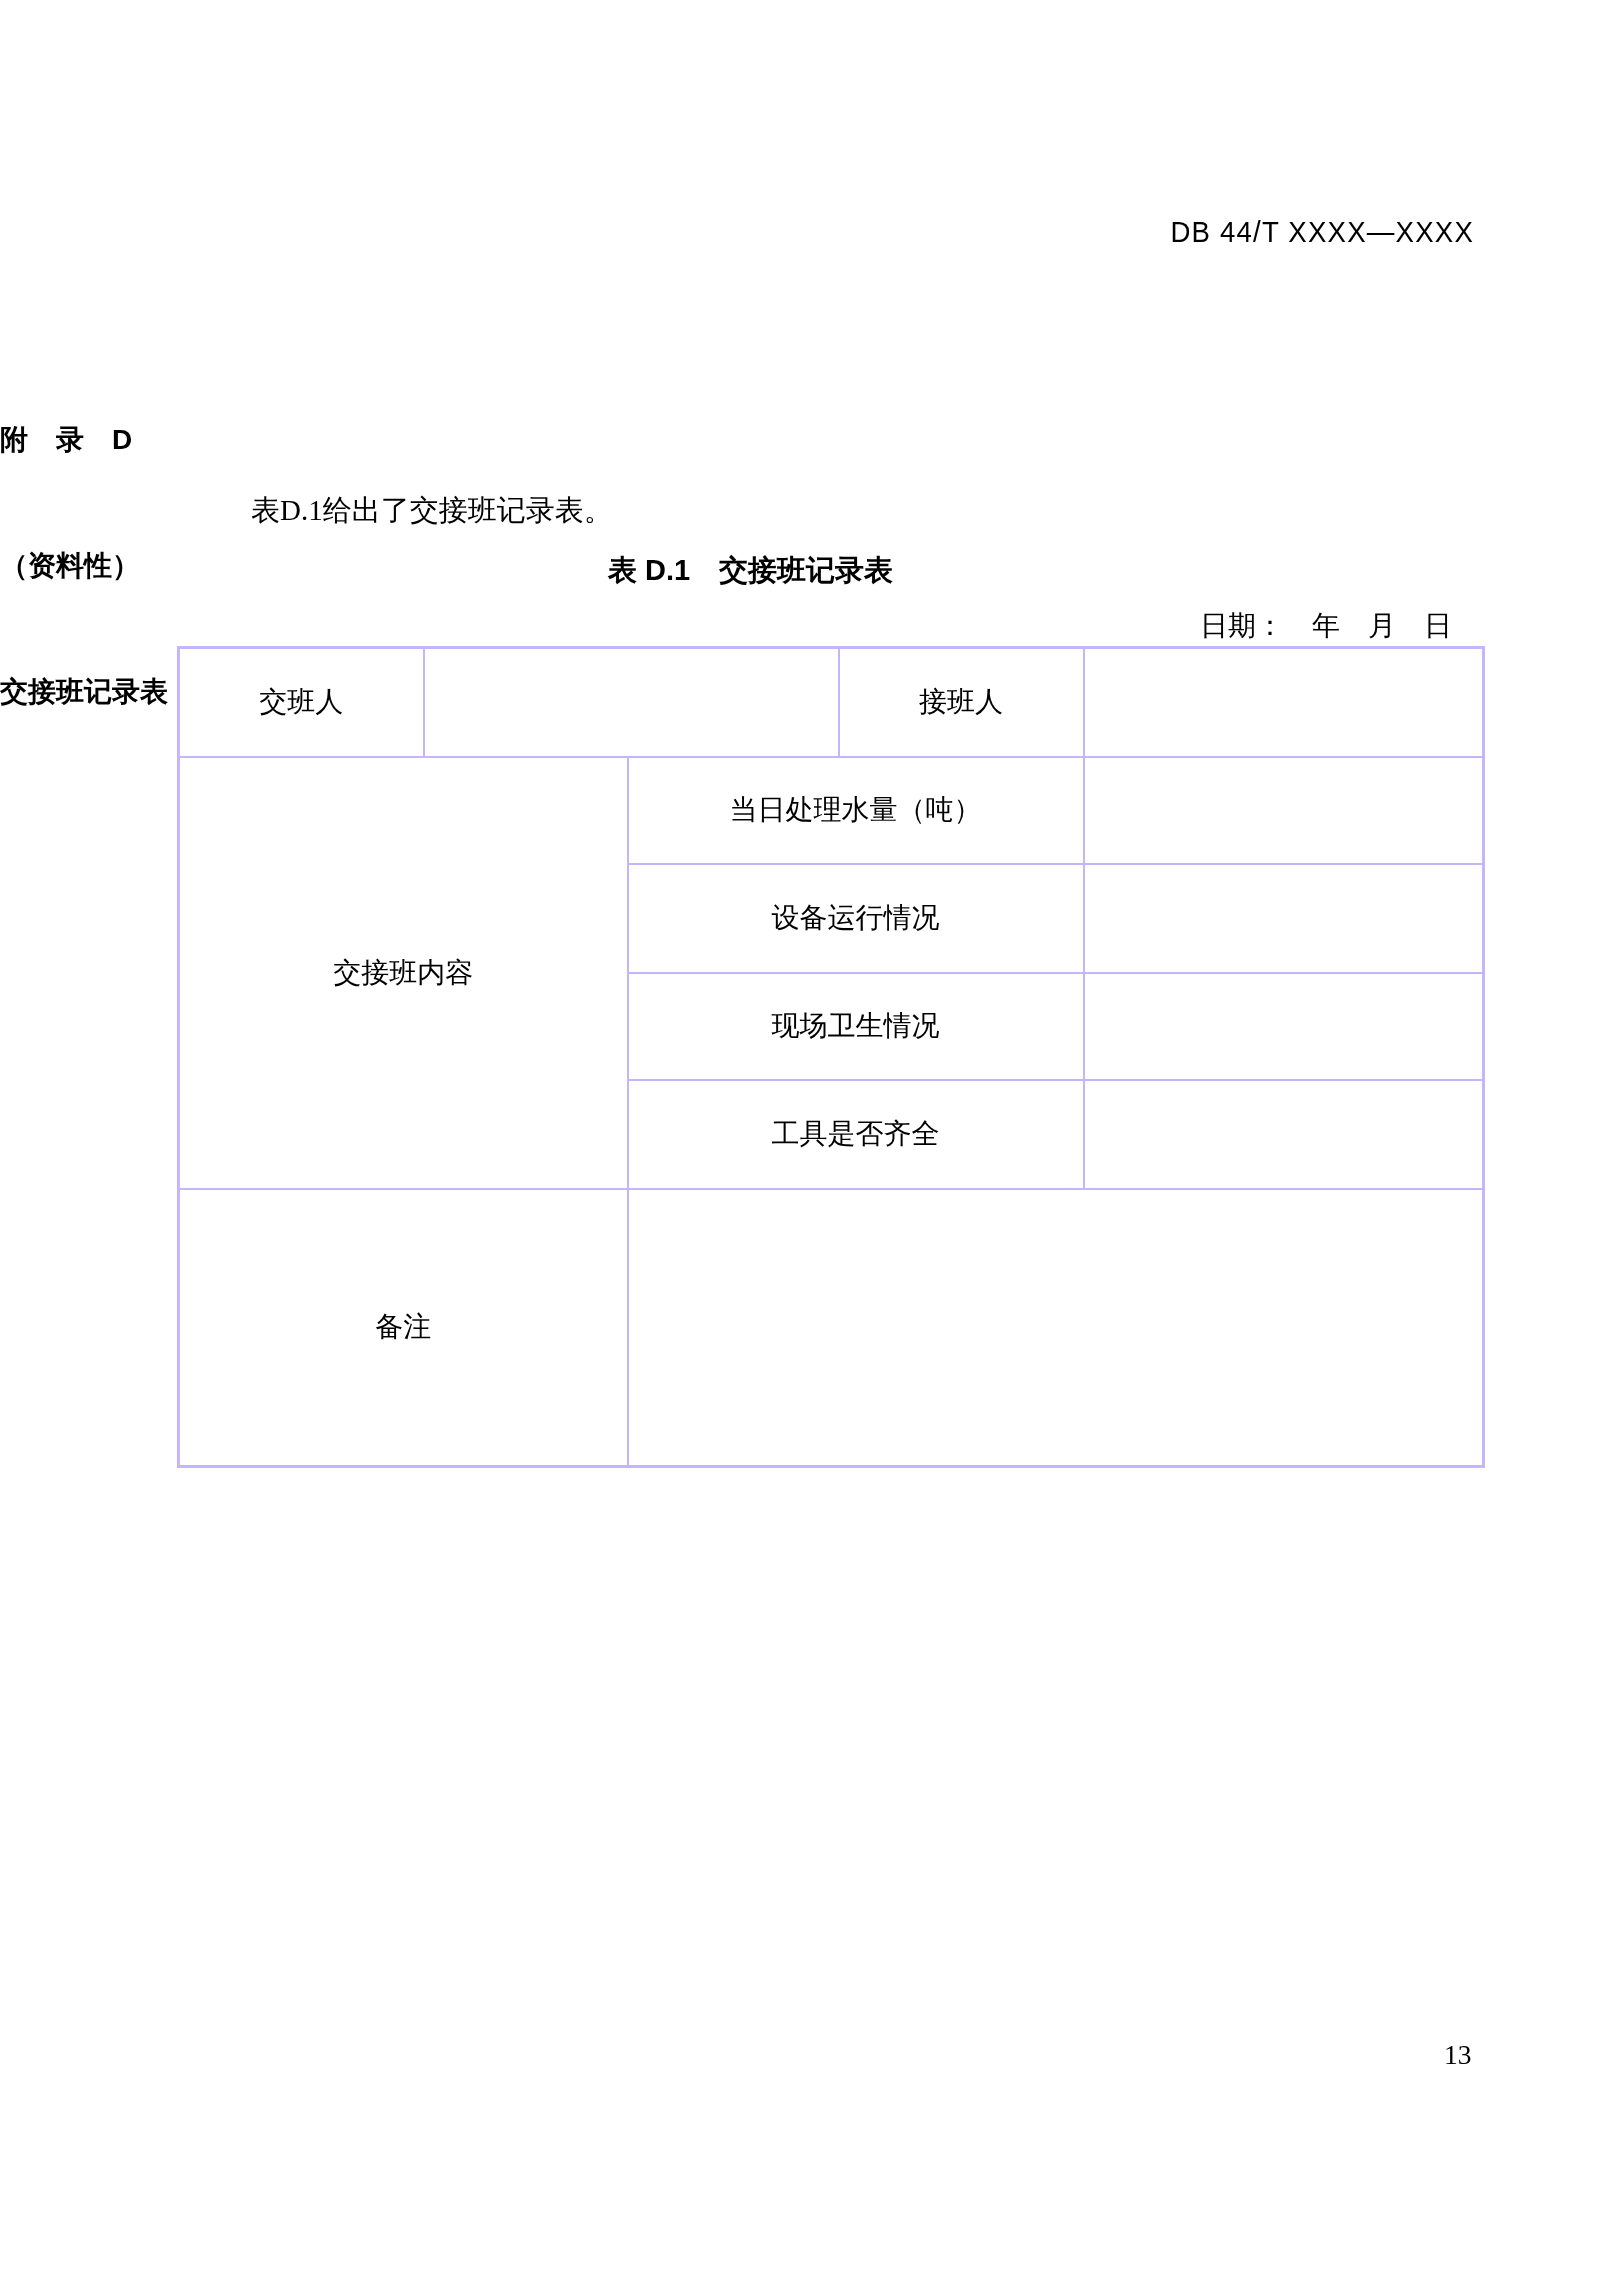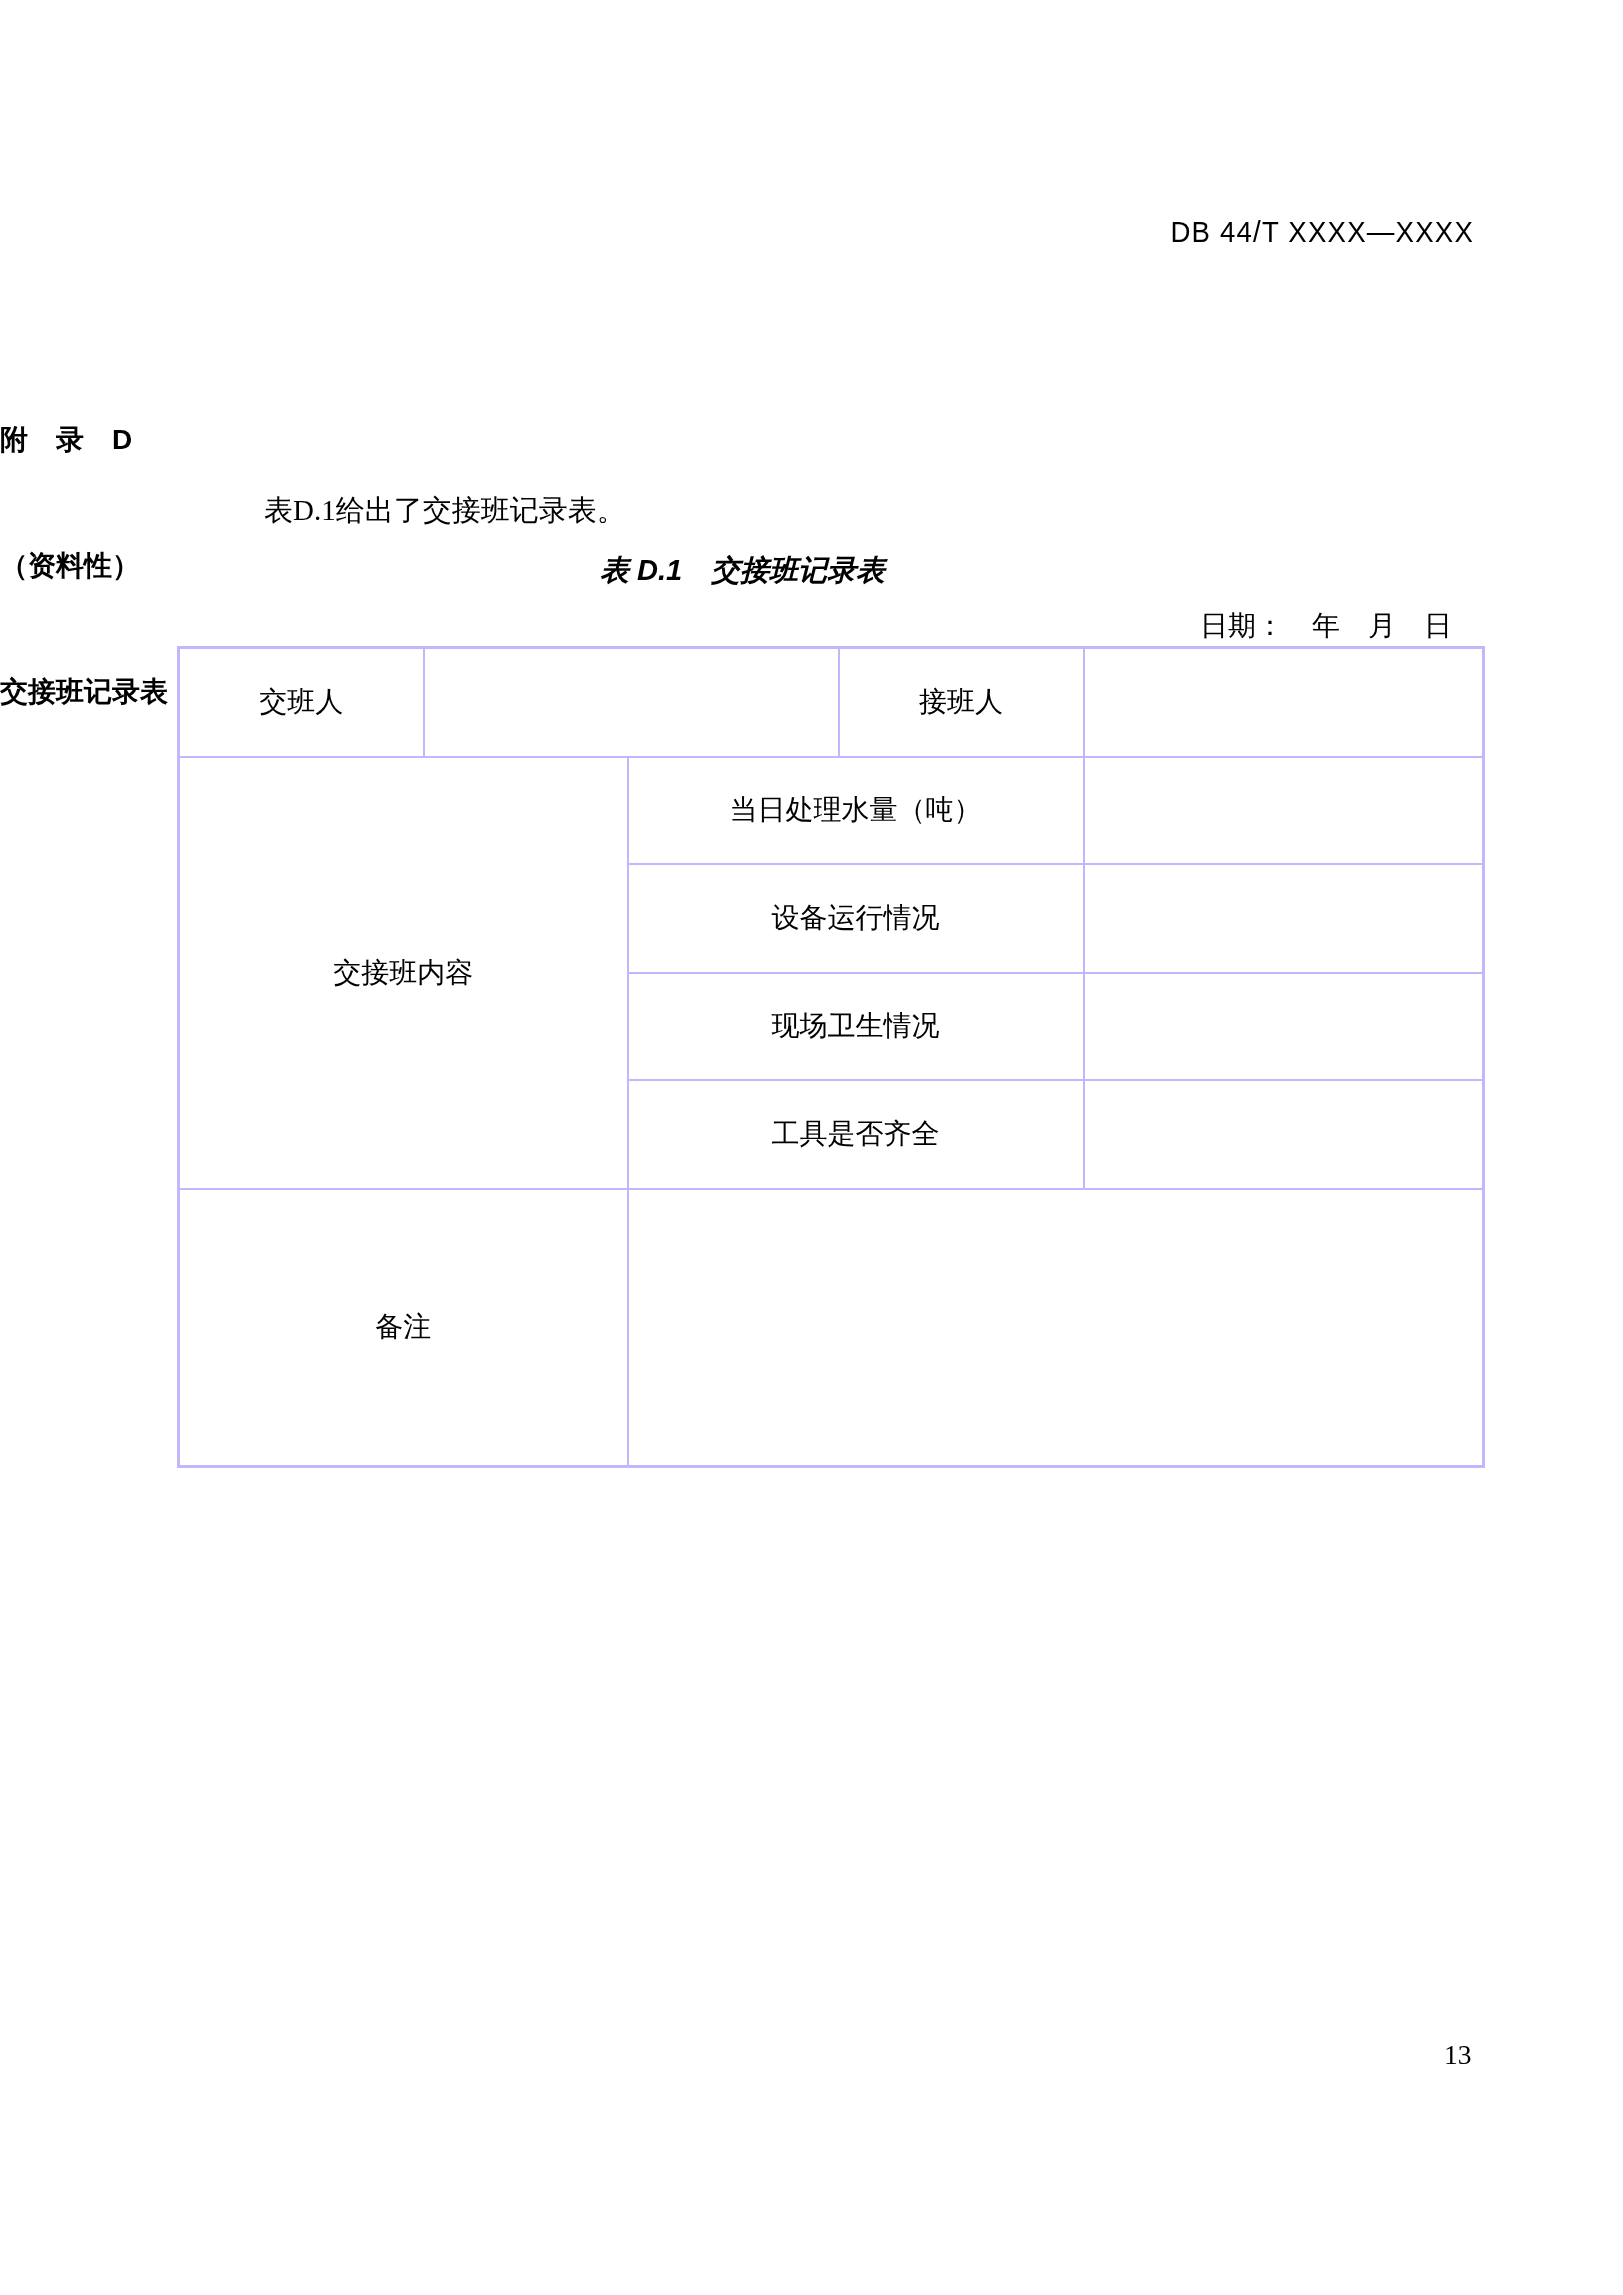--- a/index.html
+++ b/index.html
@@ -33,36 +33,35 @@
     text-align: left;
     font-family: "Liberation Sans", sans-serif;
     font-weight: bold;
     font-size: 28px;
     line-height: 42px;
     white-space: pre;
   }
   .intro {
     position: absolute;
     top: 491px;
-    left: 264px;
+    left: 251px;
     font-size: 29px;
     white-space: pre;
     font-family: Liberation Serif, serif;
   }
   .table-caption {
     position: absolute;
     top: 551px;
-    left: 0;
+    left: 8px;
     width: 1485px;
     text-align: center;
     font-family: "Liberation Sans", sans-serif;
     font-weight: bold;
     font-size: 29px;
     white-space: pre;
-    font-style: italic;
   }
   .date-line {
     position: absolute;
     top: 607px;
     right: 171px;
     font-size: 28px;
     white-space: pre;
   }
   table.record {
     position: absolute;

